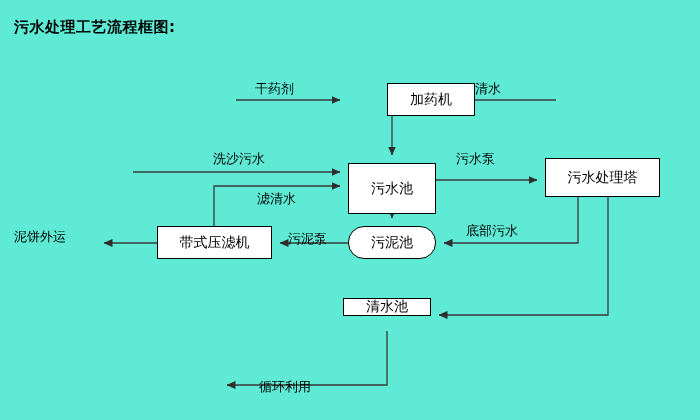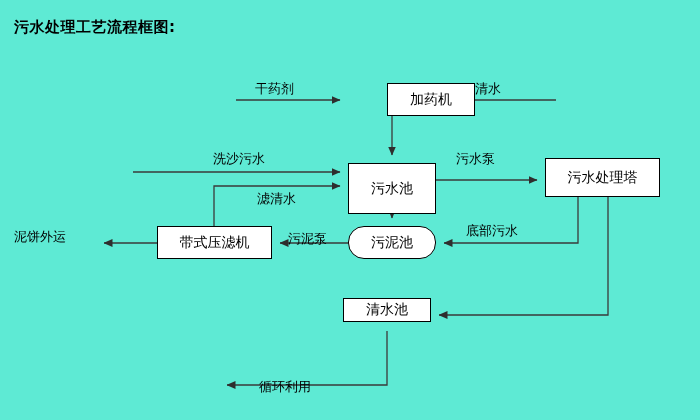--- a/index.html
+++ b/index.html
@@ -109,21 +109,21 @@
   <div class="node" style="left:348px; top:83px; width:88px; height:33px;margin-left:39px;">加药机</div>
 
   <div class="node" style="left:348px; top:163px; width:88px; height:51px;">污水池</div>
 
   <div class="node" style="left:545px; top:158px; width:115px; height:39px;">污水处理塔</div>
 
   <div class="node" style="left:348px; top:226px; width:88px; height:33px;border-radius:16px;">污泥池</div>
 
   <div class="node" style="left:157px; top:226px; width:115px; height:33px;">带式压滤机</div>
 
-  <div class="node" style="left:343px; top:298px; width:88px; height:24px;">清水池</div>
+  <div class="node" style="left:343px; top:298px; width:88px; height:18px;">清水池</div>
 
   <div class="edge-label" style="left:255px; top:80px;">干药剂</div>
 
   <div class="edge-label" style="left:475px; top:80px;">清水</div>
 
   <div class="edge-label" style="left:169px; top:150px;margin-left:44px;">洗沙污水</div>
 
   <div class="edge-label" style="left:456px; top:150px;">污水泵</div>
 
   <div class="edge-label" style="left:231px; top:190px;margin-left:26px;">滤清水</div>

